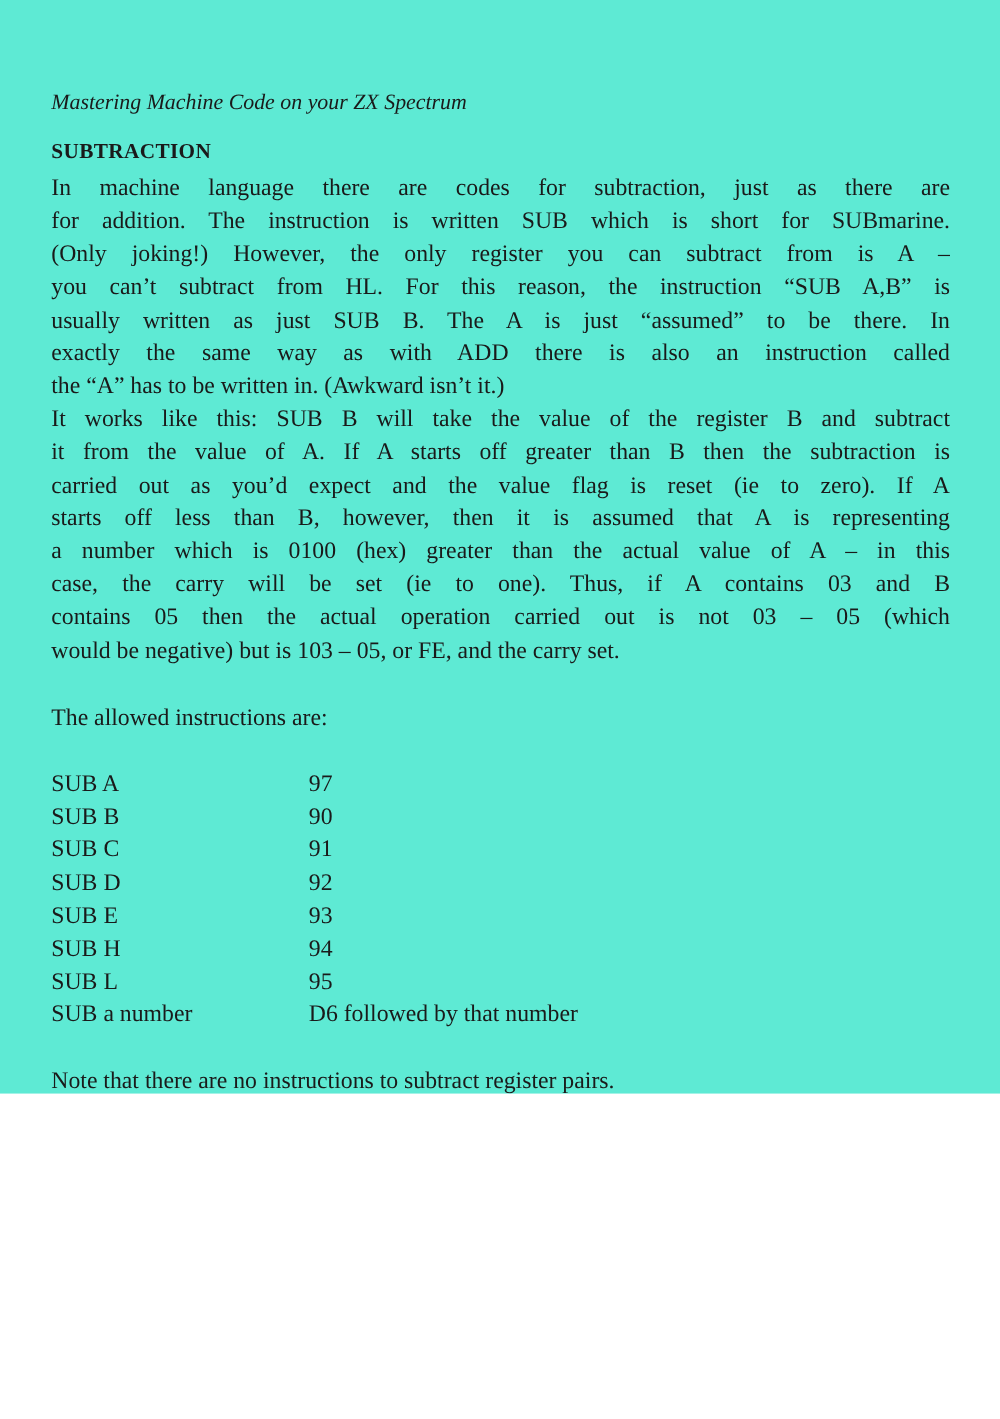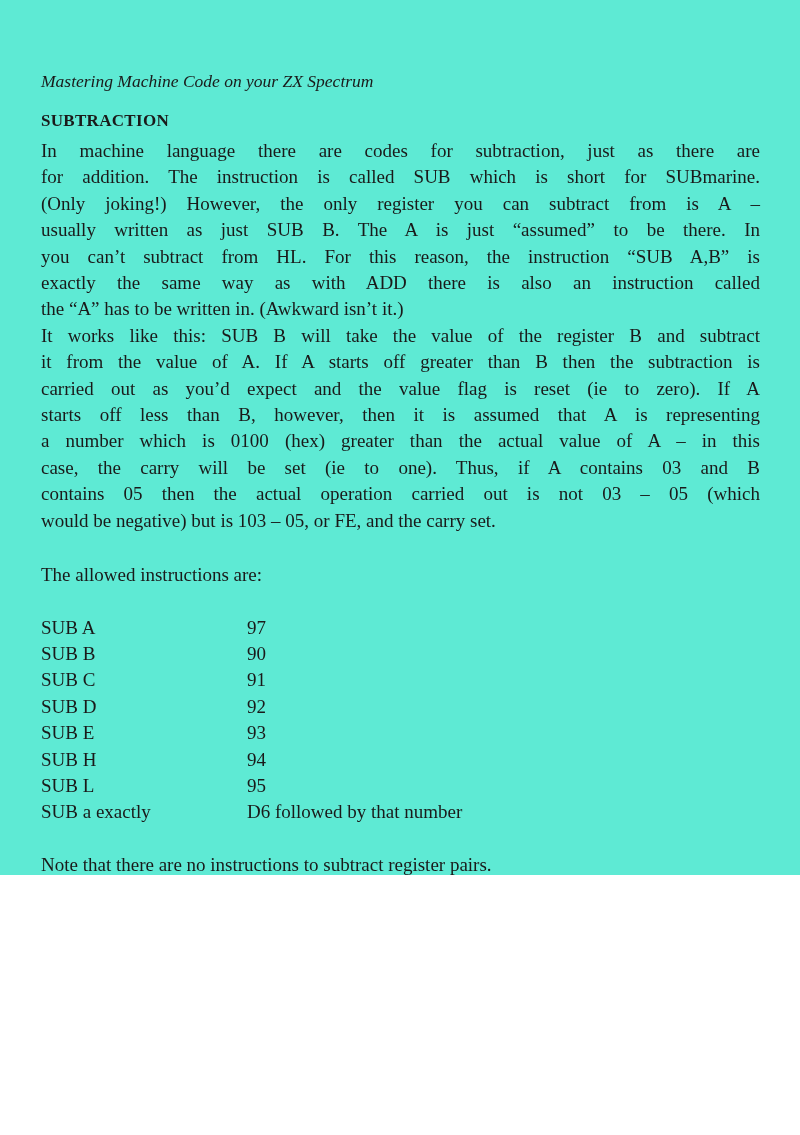--- a/index.html
+++ b/index.html
@@ -86,24 +86,24 @@
 
 <div class="page">
   <div class="content">
 
     <div class="running-head">Mastering Machine Code on your ZX Spectrum</div>
 
     <h1 class="title">SUBTRACTION</h1>
 
     <section class="para">
       <div class="line">In machine language there are codes for subtraction, just as there are</div>
-        <div class="line">for addition. The instruction is called SUB which is short for SUBmarine.</div>
+        <div class="line">for addition. The instruction is written SUB which is short for SUBmarine.</div>
         <div class="line">(Only joking!) However, the only register you can subtract from is A –</div>
+        <div class="line">you can’t subtract from HL. For this reason, the instruction “SUB A,B” is</div>
         <div class="line">usually written as just SUB B. The A is just “assumed” to be there. In</div>
-        <div class="line">you can’t subtract from HL. For this reason, the instruction “SUB A,B” is</div>
         <div class="line">exactly the same way as with ADD there is also an instruction called</div>
         <div class="line">the “A” has to be written in. (Awkward isn’t it.)</div>
     </section>
 
     <section class="para">
       <div class="line">It works like this: SUB B will take the value of the register B and subtract</div>
         <div class="line">it from the value of A. If A starts off greater than B then the subtraction is</div>
         <div class="line">carried out as you’d expect and the value flag is reset (ie to zero). If A</div>
         <div class="line">starts off less than B, however, then it is assumed that A is representing</div>
         <div class="line">a number which is 0100 (hex) greater than the actual value of A – in this</div>
@@ -137,21 +137,21 @@
         </div>
         <div class="instr-row">
           <span class="mnemonic">SUB H</span>
           <span class="opcode">94</span>
         </div>
         <div class="instr-row">
           <span class="mnemonic">SUB L</span>
           <span class="opcode">95</span>
         </div>
         <div class="instr-row">
-          <span class="mnemonic">SUB a exactly</span>
+          <span class="mnemonic">SUB a number</span>
           <span class="opcode">D6 followed by that number</span>
         </div>
     </div>
 
     <div class="note">Note that there are no instructions to subtract register pairs.</div>
 
   </div>
 
   <div class="page-number">32</div>
 </div>

